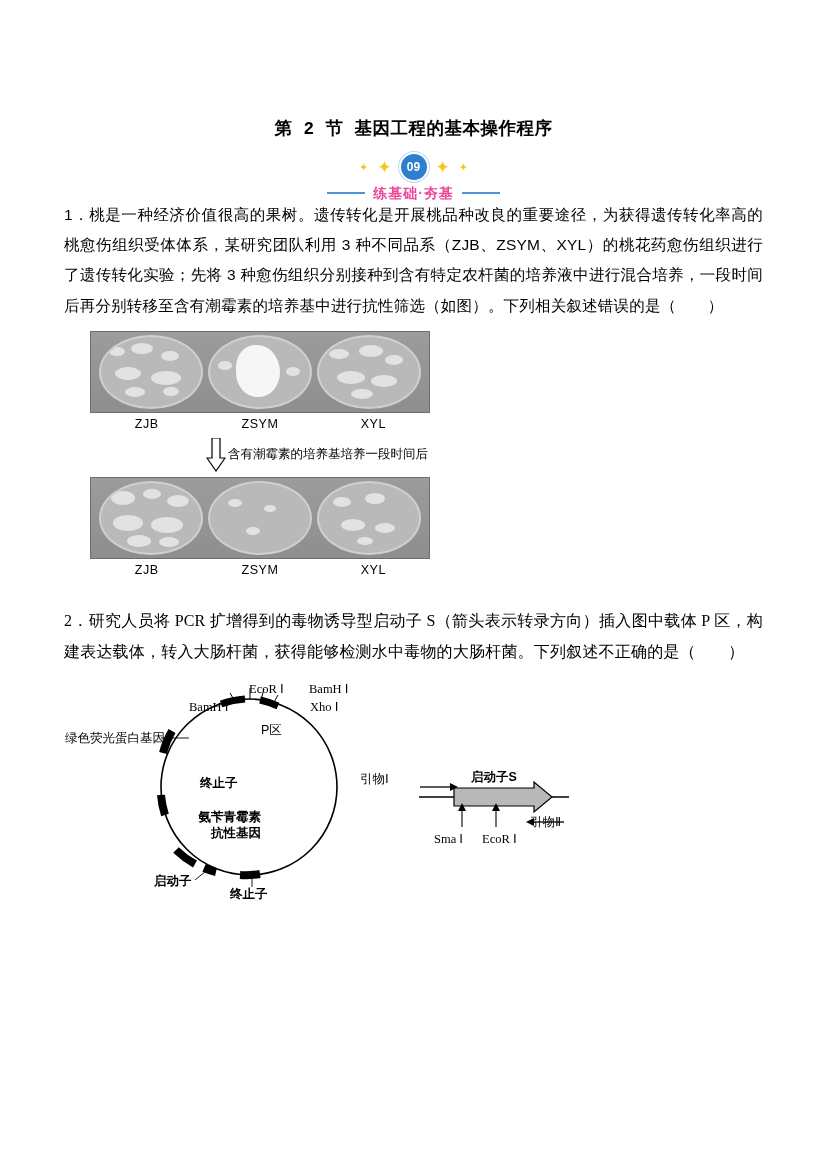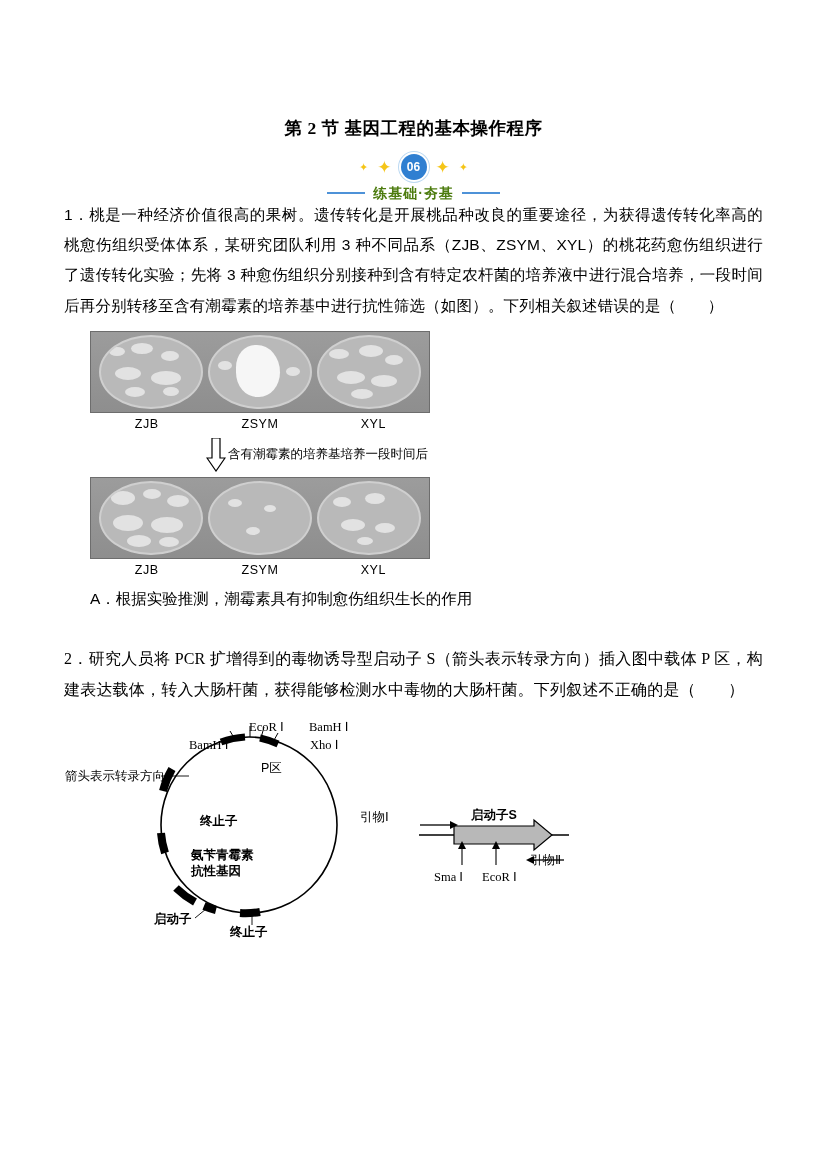--- a/index.html
+++ b/index.html
@@ -17,21 +17,21 @@
   }
   .page {
     position: relative;
     width: 827px;
     height: 1169px;
     box-sizing: border-box;
     padding: 96px 64px 60px 64px;
   }
   .doc-title {
     text-align: center;
-    font-family: Liberation Serif, serif;
+    font-family: Liberation Mono, monospace;
     font-weight: bold;
     font-size: 17.5px;
     letter-spacing: 0.5px;
     margin: 20px 0 0 0;
   }
 
   
   .badge-block {
     margin-top: 14px;
     text-align: center;
@@ -71,21 +71,21 @@
     justify-content: center;
     gap: 8px;
   }
   .badge-rule {
     width: 38px;
     height: 2px;
     background: #2f7fd1;
     opacity: .85;
   }
   .badge-label {
-    color: #4d7c0f;
+    color: #ec4899;
     font-family: "Liberation Sans", sans-serif;
     font-weight: bold;
     font-size: 14px;
     letter-spacing: 1px;
   }
 
   
   .q-block { margin-top: 0; }
   .q-text {
     font-size: 15.5px;
@@ -183,21 +183,21 @@
 <body>
 
 <div class="page">
 
   <div class="doc-title">第 2 节 基因工程的基本操作程序</div>
 
   <div class="badge-block">
     <div class="badge-row-top">
       <span class="star small">✦</span>
       <span class="star">✦</span>
-      <span class="badge-circle">06</span>
+      <span class="badge-circle">09</span>
       <span class="star">✦</span>
       <span class="star small">✦</span>
     </div>
     <div class="badge-row-bottom">
       <span class="badge-rule"></span>
       <span class="badge-label">练基础·夯基</span>
       <span class="badge-rule"></span>
     </div>
   </div>
 
@@ -269,21 +269,20 @@
         </div>
       </div>
       <div class="plate-labels">
         <span>ZJB</span>
         <span>ZSYM</span>
         <span>XYL</span>
       </div>
     </div>
 
     <div class="options">
-      <div class="option">A．根据实验推测，潮霉素具有抑制愈伤组织生长的作用</div>
     </div>
   </div>
 
   <div class="q-block" style="margin-top:10px;">
     <div class="q-text serif">
       <span>2．</span><span>研究人员将 PCR 扩增得到的毒物诱导型启动子 S（箭头表示转录方向）插入图中载体 P 区，构建表达载体，转入大肠杆菌，获得能够检测水中毒物的大肠杆菌。下列叙述不正确的是（　　）</span>
     </div>
 
     <div class="fig2">
       <svg width="700" height="230" viewBox="0 0 700 230">
@@ -326,23 +325,23 @@
         <line x1="432" y1="152" x2="432" y2="134" stroke="#000000" stroke-width="1.1"></line>
         <polygon points="428,136 436,136 432,128" fill="#000000"></polygon>
       </svg>
 
       <span class="lbl it" style="left:185px; top:6px;">EcoR Ⅰ</span>
       <span class="lbl it" style="left:245px; top:6px;">BamH Ⅰ</span>
       <span class="lbl it" style="left:125px; top:24px;">BamH Ⅰ</span>
       <span class="lbl it" style="left:246px; top:24px;">Xho Ⅰ</span>
 
       <span class="lbl cn" style="left:197px; top:47px;">P区</span>
-      <span class="lbl cn" style="left:1px; top:55px;">箭头表示转录方向</span>
+      <span class="lbl cn" style="left:1px; top:55px;">绿色荧光蛋白基因</span>
       <span class="lbl cn" style="left:136px; top:100px; font-weight:bold;">终止子</span>
-      <span class="lbl cn" style="left:127px; top:135px; font-weight:bold; width:70px; white-space:normal; line-height:1.25;">氨苄青霉素抗性基因</span>
+      <span class="lbl cn" style="left:127px; top:135px; font-weight:bold; width:70px; white-space:normal; line-height:1.25;text-align:right;">氨苄青霉素抗性基因</span>
       <span class="lbl cn" style="left:90px; top:198px; font-weight:bold;">启动子</span>
       <span class="lbl cn" style="left:166px; top:211px; font-weight:bold;">终止子</span>
 
       <span class="lbl cn" style="left:296px; top:96px;">引物Ⅰ</span>
       <span class="lbl cn" style="left:407px; top:94px; font-weight:bold;">启动子S</span>
       <span class="lbl it" style="left:370px; top:156px;">Sma Ⅰ</span>
       <span class="lbl it" style="left:418px; top:156px;">EcoR Ⅰ</span>
       <span class="lbl cn" style="left:466px; top:139px;">引物Ⅱ</span>
     </div>
   </div>

